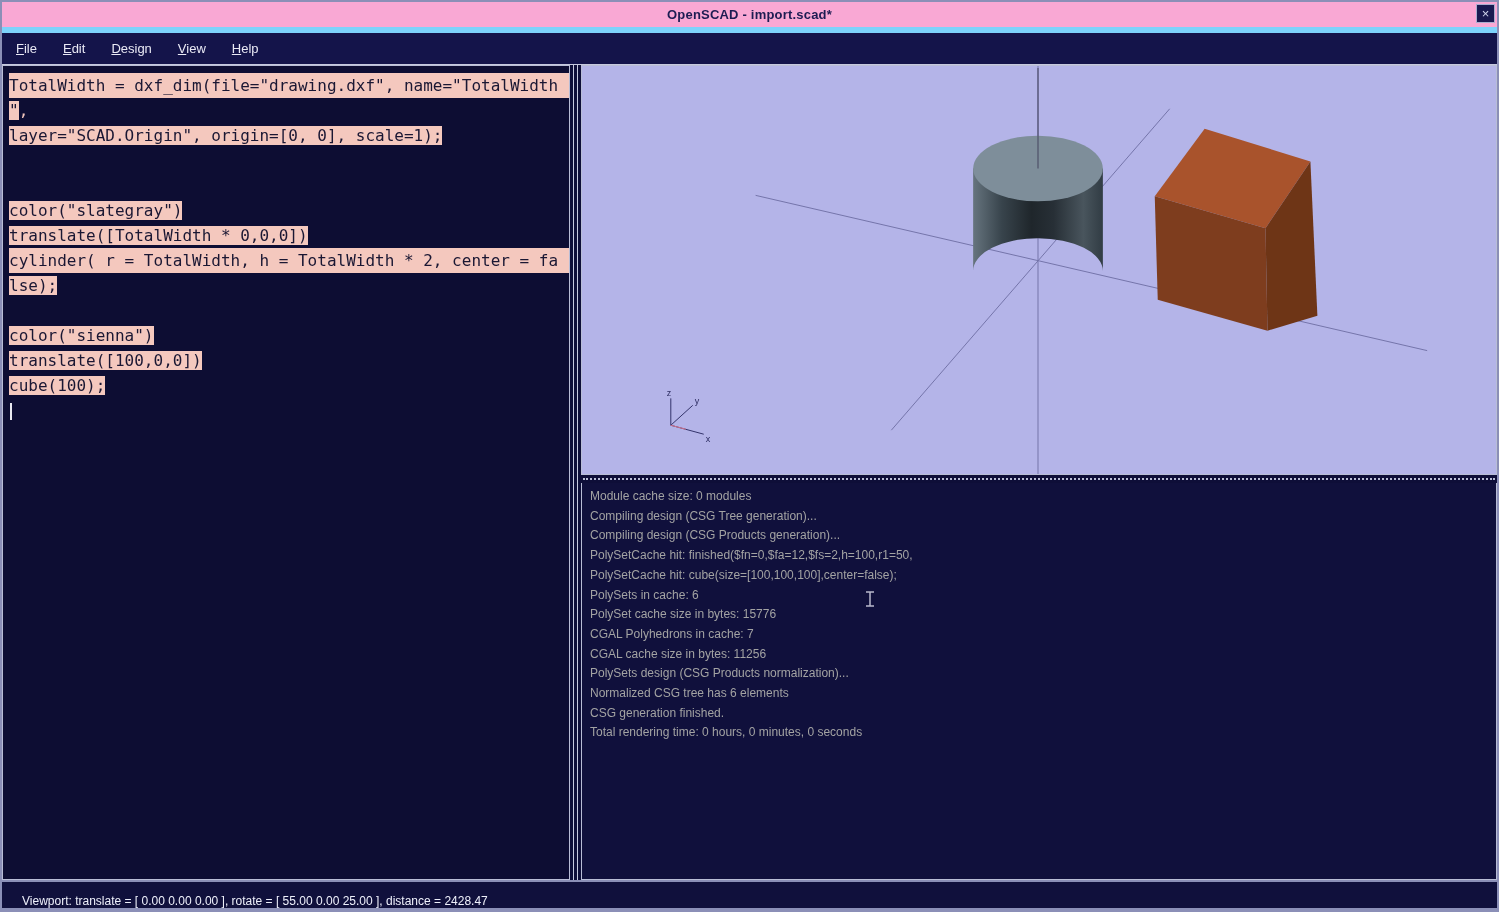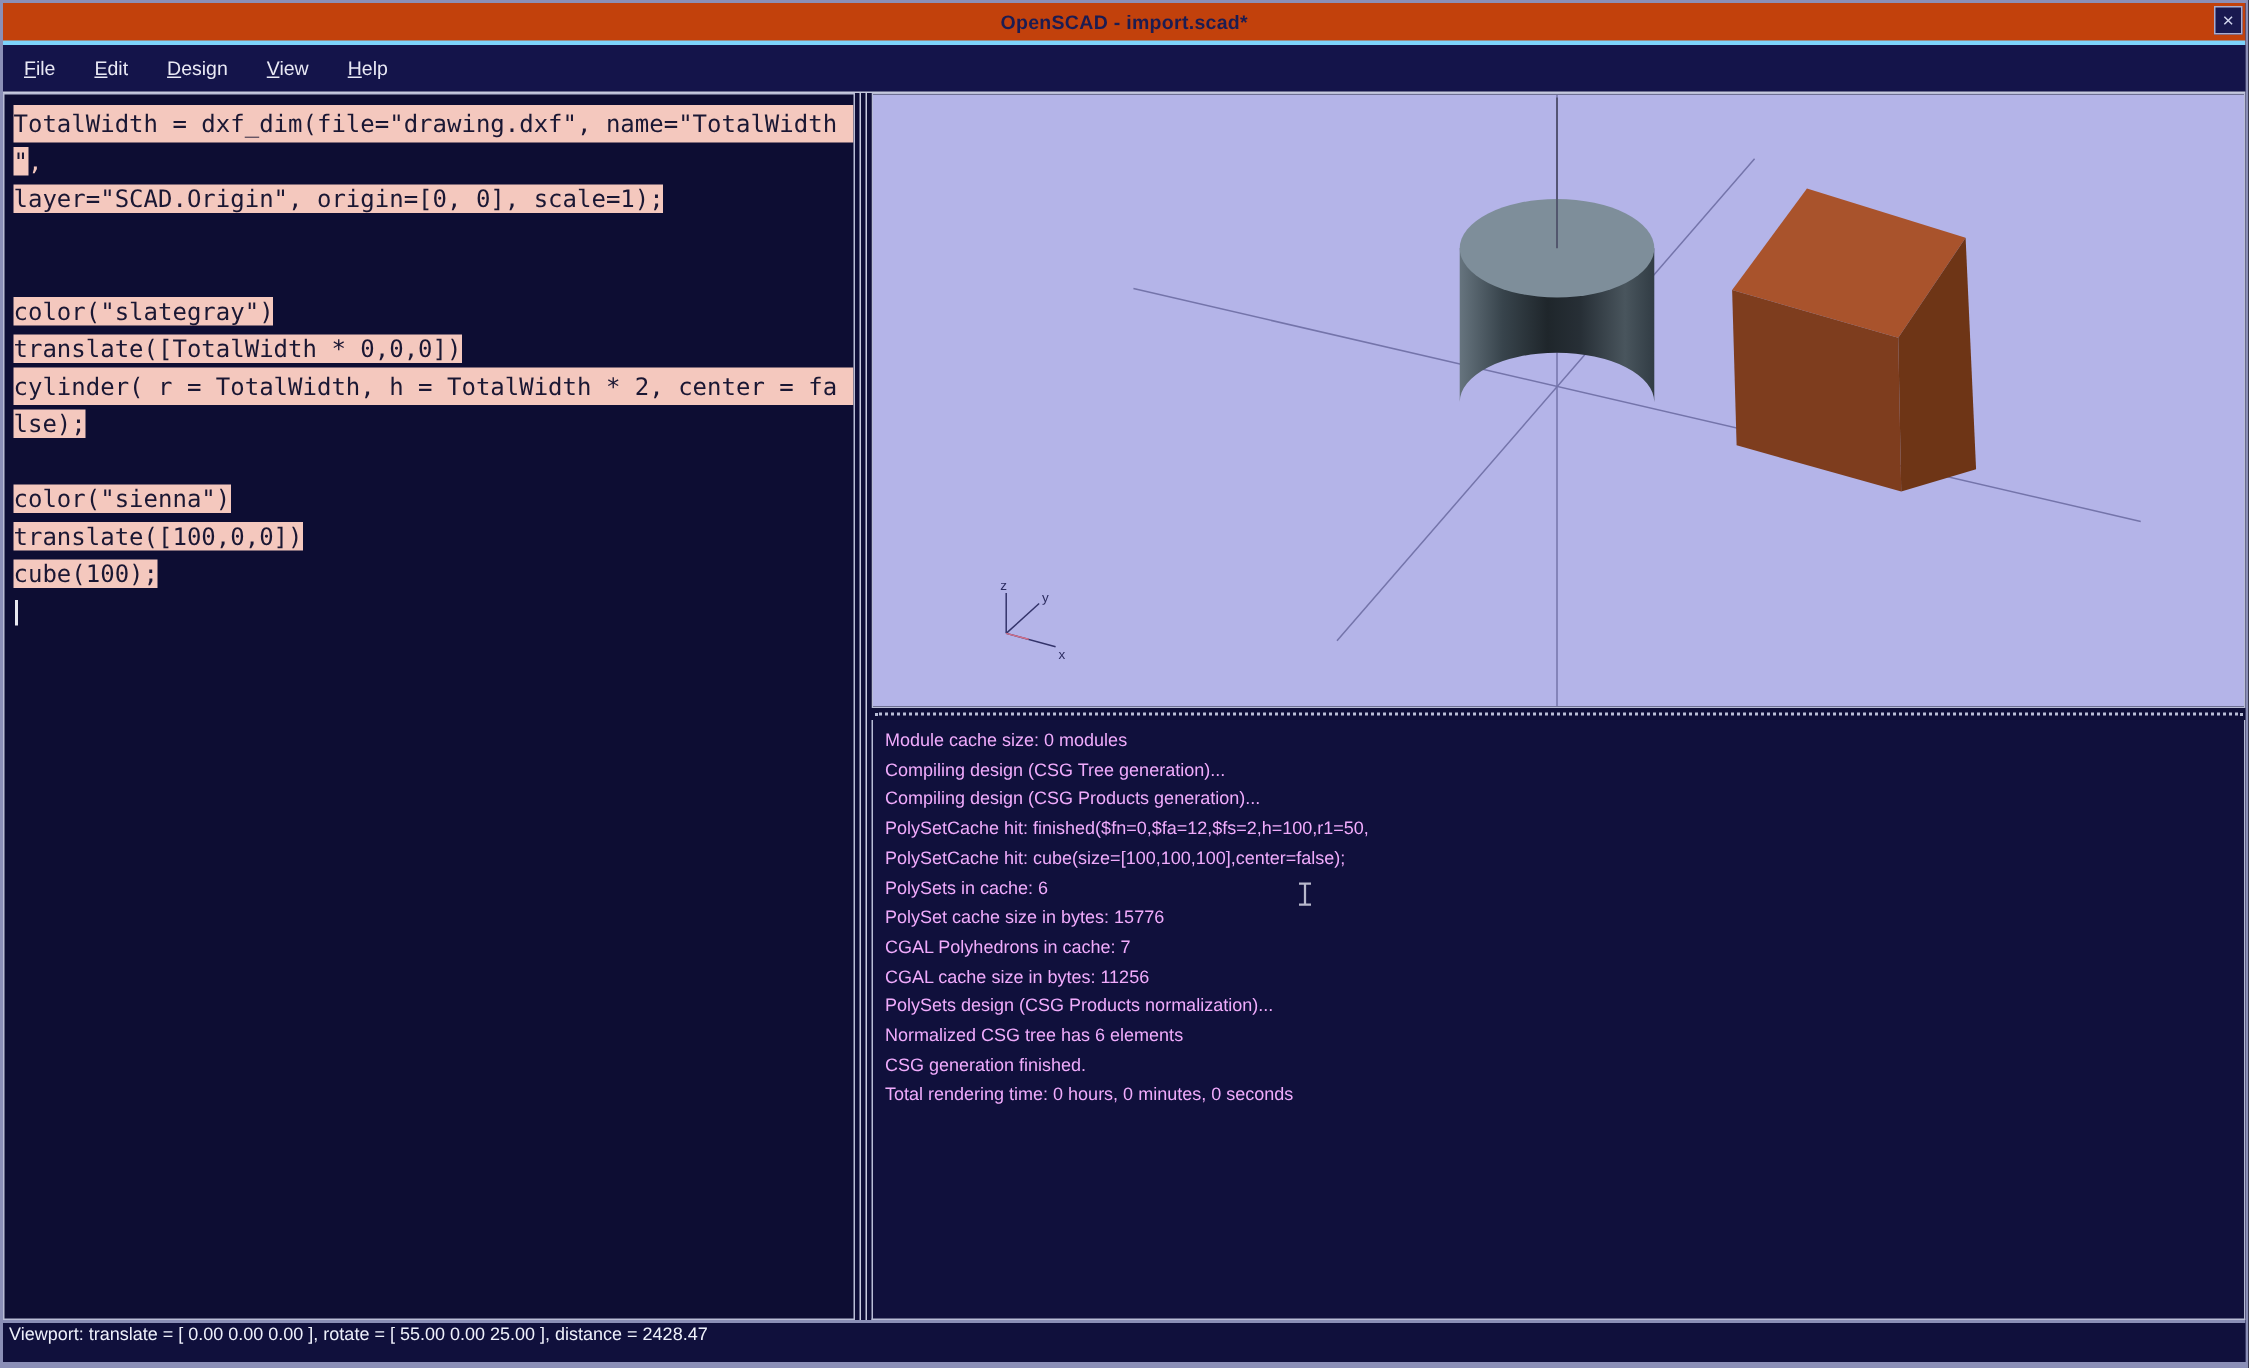--- a/index.html
+++ b/index.html
@@ -1,21 +1,21 @@
 <!DOCTYPE html>
 <html><head>
 <meta charset="utf-8">
 <style>
   html,body{margin:0;padding:0;background:#2a2a2a;}
   .window{position:relative;width:1499px;height:912px;box-sizing:border-box;
     background:#0e0e38;border:2px solid #8b8fb7;border-bottom-width:4px;
     display:flex;flex-direction:column;overflow:hidden;
     font-family:"Liberation Sans",sans-serif;}
   
-  .titlebar{height:25px;background:#c2410c;border-bottom:3px solid #7dd3fc;
+  .titlebar{height:25px;background:#f9a8d4;border-bottom:6px solid #7dd3fc;
     position:relative;display:flex;align-items:center;justify-content:center;flex:0 0 auto;}
   .title{font-size:13px;font-weight:bold;color:#1c1c52;letter-spacing:.2px;}
   .closebtn{position:absolute;right:2px;top:2px;width:19px;height:19px;background:#191950;
     border:1px solid #a9adcf;color:#d2d6ee;display:flex;align-items:center;justify-content:center;
     font-size:13px;line-height:1;cursor:default;box-sizing:border-box;}
   
   .menubar{height:31px;background:#14144a;display:flex;align-items:center;
     padding-left:8px;flex:0 0 auto;}
   .menu-item{color:#e9e9f5;font-size:13px;padding:4px 12px 4px 6px;margin-right:8px;cursor:default;text-align:center;}
   .menu-item u{text-decoration:underline;}
@@ -32,26 +32,26 @@
   .caret{display:inline-block;width:2px;height:17px;background:#e8e8f0;vertical-align:text-bottom;margin-left:1px;}
   .vsplit{width:11px;background:#0e0e38;position:relative;flex:0 0 auto;cursor:col-resize;}
   .vsplit::after{content:'';position:absolute;left:3px;top:0;bottom:0;width:3px;
     border-left:1px solid #c6c9de;border-right:1px solid #c6c9de;}
   .right{flex:1 1 auto;display:flex;flex-direction:column;min-width:0;}
   .viewport{height:410px;box-sizing:border-box;border:1px solid #b9bdd6;flex:0 0 auto;overflow:hidden;}
   .viewport svg{display:block;width:100%;height:100%;}
   .hsplit{height:8px;background:#0e0e38;position:relative;flex:0 0 auto;cursor:row-resize;}
   .hsplit::after{content:'';position:absolute;left:2px;right:2px;top:3px;border-top:2px dotted #b9bdd6;}
   .console{flex:1 1 auto;box-sizing:border-box;background:#10103c;border:1px solid #b9bdd6;border-top:none;
-    padding:4px 0 0 8px;font-size:12px;line-height:19.7px;color:#f0abfc;position:relative;overflow:hidden;}
+    padding:4px 0 0 8px;font-size:12px;line-height:19.7px;color:#a3a3a3;position:relative;overflow:hidden;}
   .console-line{white-space:pre;}
   .ibeam{position:absolute;left:283px;top:108px;}
   
   .statusbar{height:26px;background:#10103c;border-top:2px solid #8b8fb7;display:flex;
-    align-items:flex-start;padding-left:4px;flex:0 0 auto;}
+    align-items:flex-end;padding-left:20px;flex:0 0 auto;}
   .status-text{font-size:12px;color:#eef0fb;white-space:pre;}
 </style>
 </head>
 <body>
 
 <div class="window">
 
   <div class="titlebar">
     <span class="title">OpenSCAD - import.scad*</span>
     <span class="closebtn">

